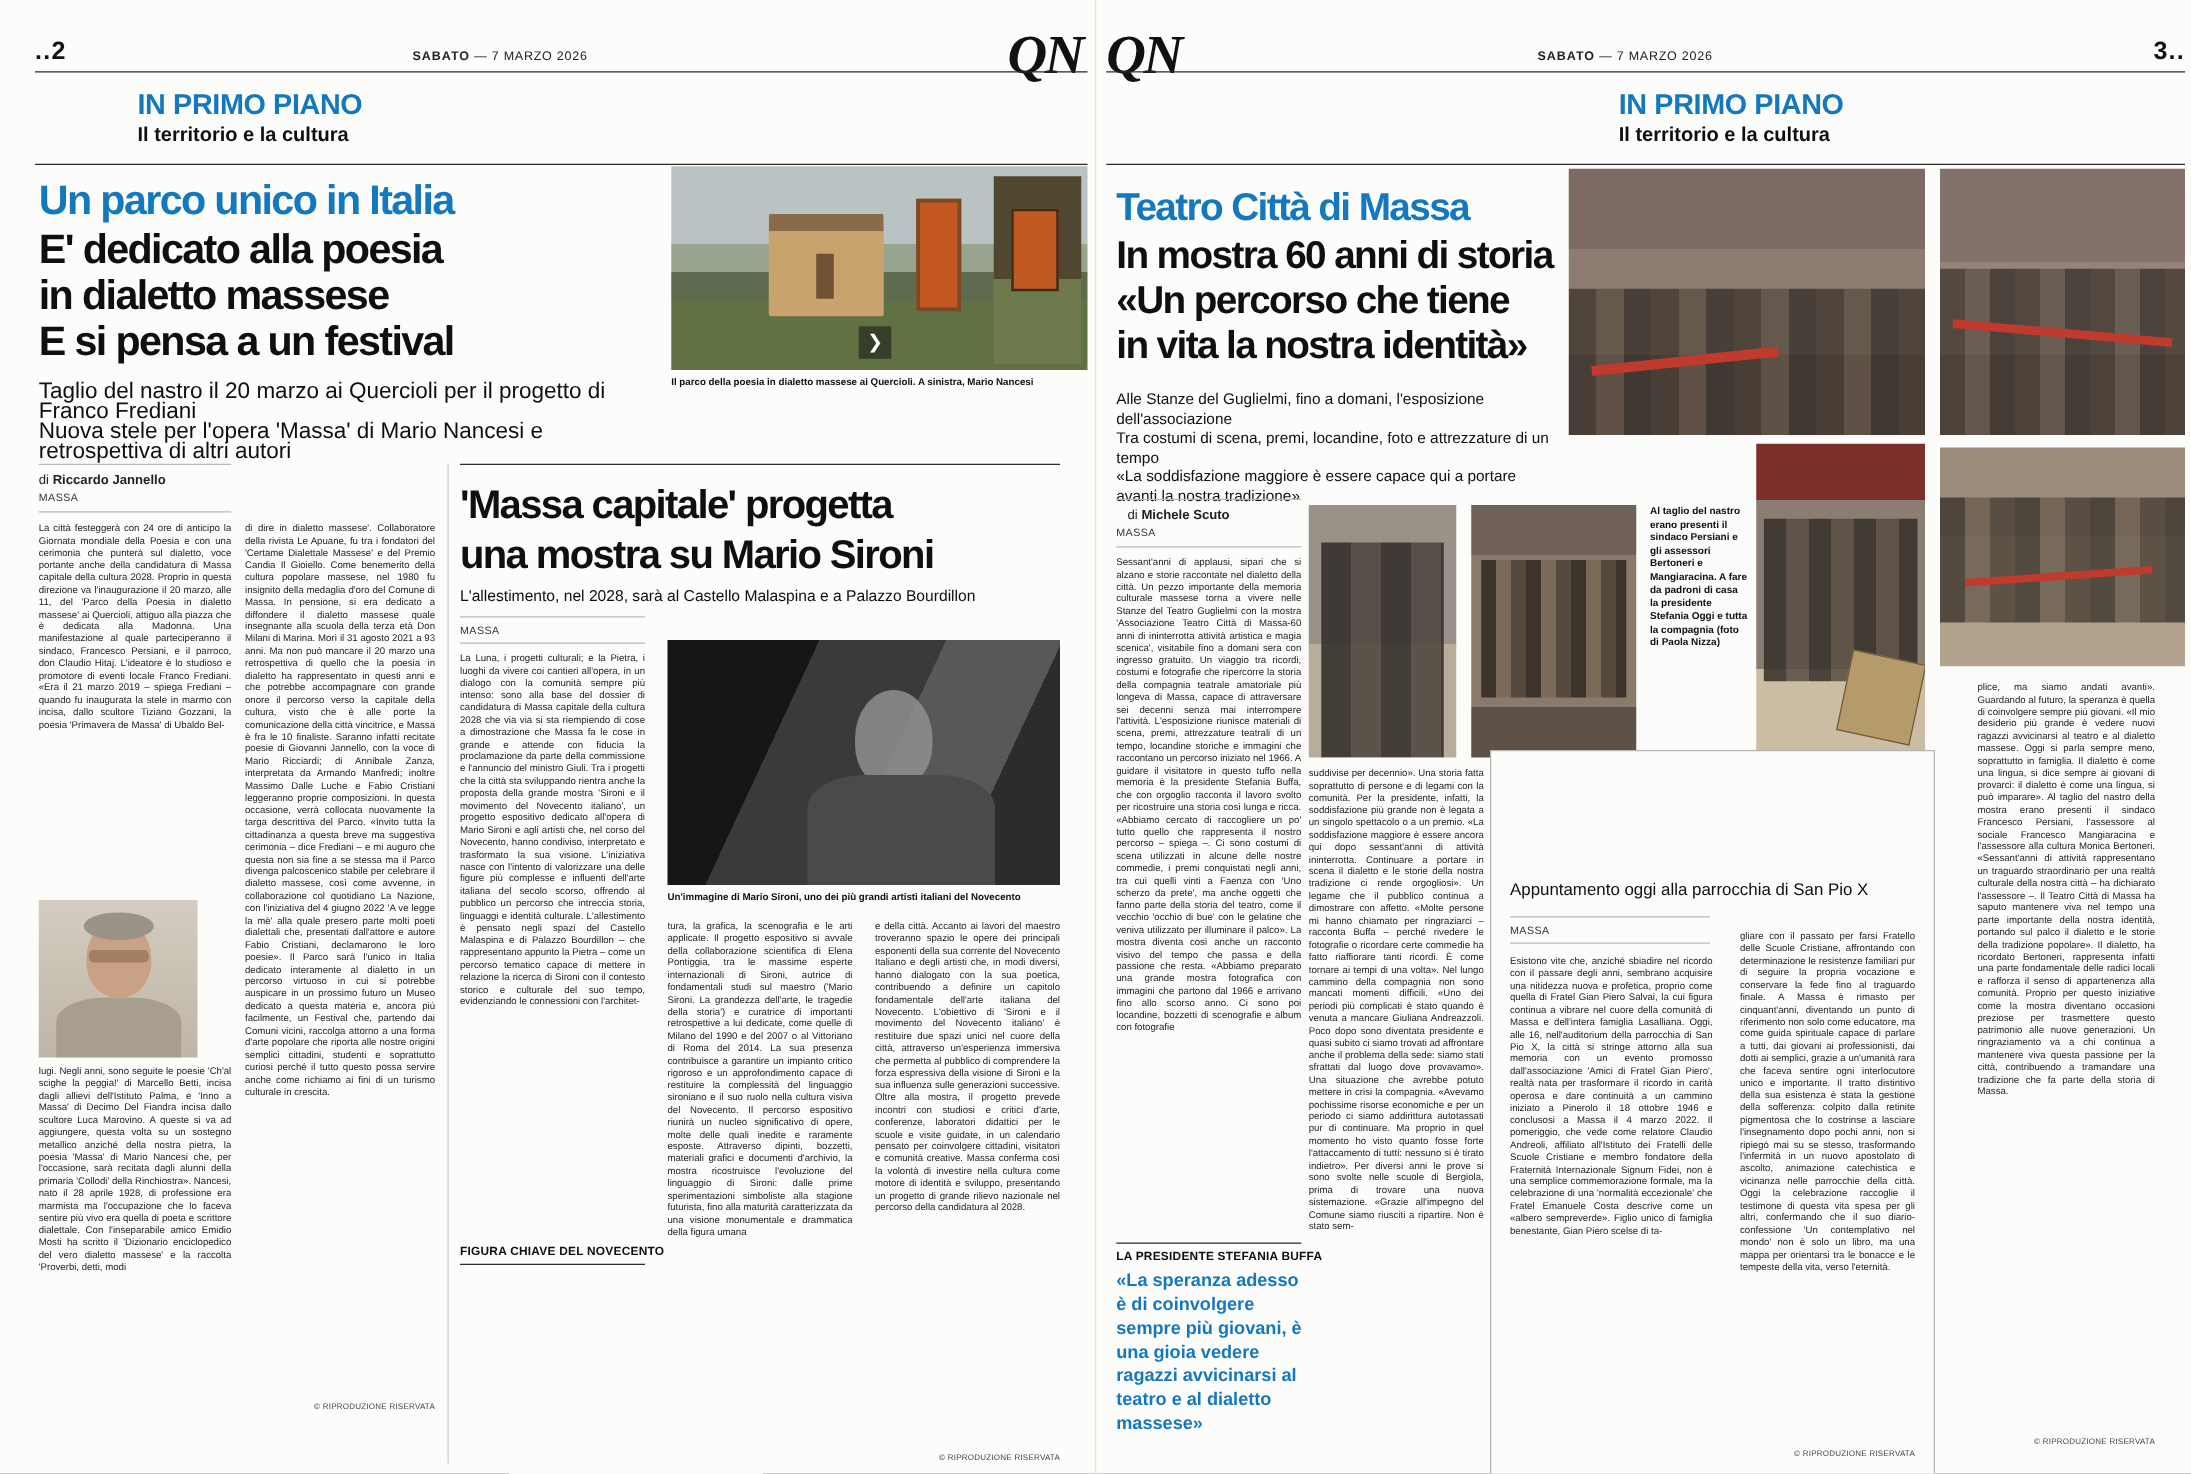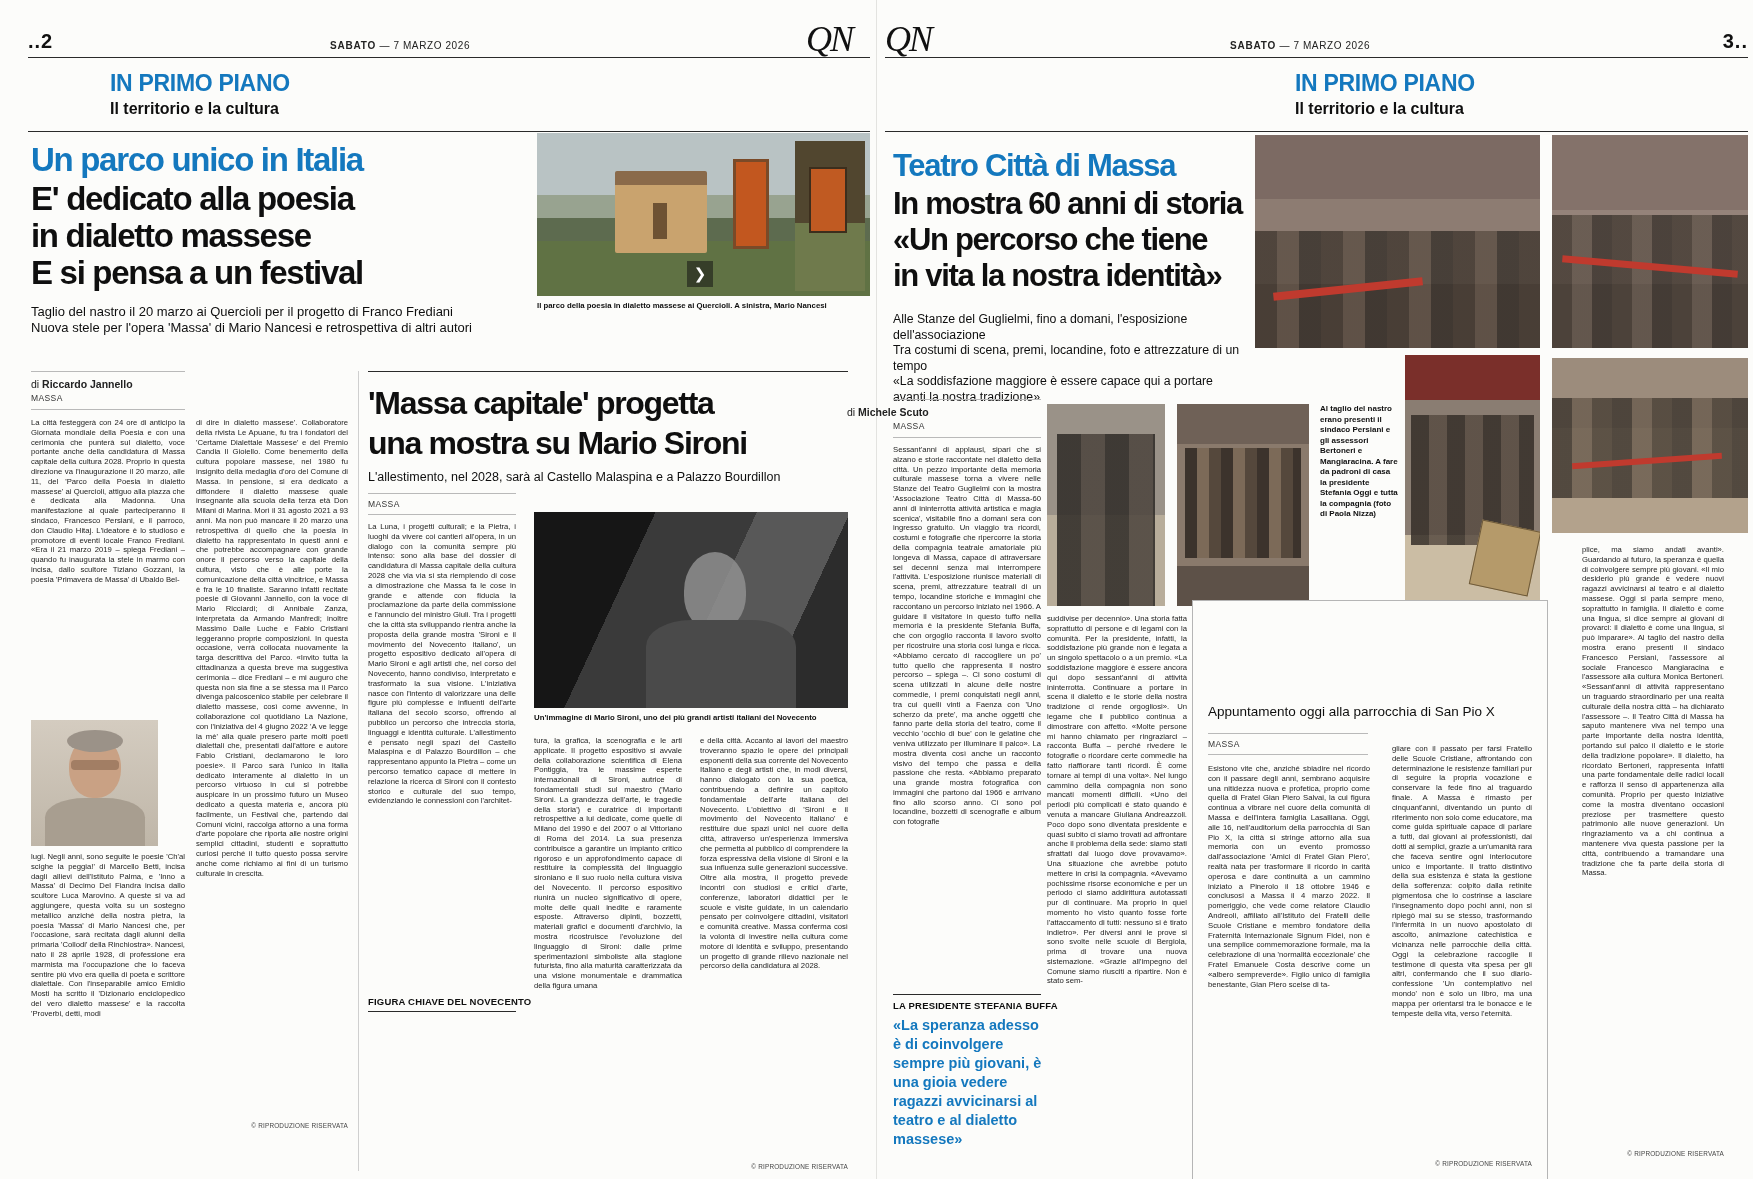--- a/index.html
+++ b/index.html
@@ -6,25 +6,25 @@
   #paper{position:relative;width:1753px;height:1179px;background:#fcfcfa;overflow:hidden;
          font-family:"Liberation Sans",sans-serif;color:#111;}
   .abs{position:absolute;}
   .rule-thin{background:#2a2a2a;height:1px;}
   .rule-gray{background:#b9b9b9;height:1px;}
   .vrule{background:#cfcfcf;width:1px;}
   .gutter{background:#e3e3e0;width:1px;}
   .pagenum{font-size:20px;font-weight:700;letter-spacing:1px;}
   .dateline-top{font-size:10px;letter-spacing:.6px;text-align:center;color:#222;}
   .dateline-top b{letter-spacing:.8px;}
-  .qn-logo{font-family:"Liberation Serif",serif;font-style:italic;font-weight:400;font-size:36px;letter-spacing:-2px;}
+  .qn-logo{font-family:"Liberation Serif",serif;font-style:italic;font-weight:700;font-size:44px;letter-spacing:-2px;}
   .kicker{font-size:23px;font-weight:700;letter-spacing:-.3px;}
   .kicker-sub{font-size:16px;font-weight:700;color:#0f0f0f;}
   .hl{font-weight:700;letter-spacing:-1.3px;color:#0f0f0f;white-space:pre-line;}
-  .standfirst{font-size:13px;line-height:16px;color:#0f0f0f;white-space:pre-line;}
+  .standfirst{font-size:18px;line-height:16px;color:#0f0f0f;white-space:pre-line;}
   .byline{font-size:10.5px;color:#222;}
   .byline b{font-size:10.5px;}
   .dl{font-size:8.5px;letter-spacing:.4px;color:#333;}
   .body-col{font-size:7.7px;line-height:9.8px;text-align:justify;color:#1c1c1c;overflow:hidden;hyphens:auto;}
   .cap{font-size:7.8px;font-weight:700;color:#0f0f0f;line-height:10px;}
   .capcol{font-size:8px;font-weight:700;color:#0f0f0f;line-height:10.5px;}
   .boxlabel{font-size:9.5px;font-weight:700;letter-spacing:.2px;color:#0f0f0f;}
   .bluequote{font-weight:700;line-height:19px;font-size:15px;}
   .copy{font-size:6.4px;color:#444;text-align:right;letter-spacing:.2px;}
   .photo{overflow:hidden;}
@@ -135,21 +135,21 @@
 
   <div class="abs hl" style="left:893px;top:148px;font-size:31px;line-height:36px;color:#1478be;">Teatro Città di Massa</div>
   <div class="abs hl" style="left:893px;top:186px;font-size:31px;line-height:36px;">In mostra 60 anni di storia
 «Un percorso che tiene
 in vita la nostra identità»</div>
   <div class="abs standfirst" style="left:893px;top:312px;width:355px;font-size:12.3px;line-height:15.5px;">Alle Stanze del Guglielmi, fino a domani, l'esposizione dell'associazione
 Tra costumi di scena, premi, locandine, foto e attrezzature di un tempo
 «La soddisfazione maggiore è essere capace qui a portare avanti la nostra tradizione»</div>
 
   <div class="abs rule-gray" style="left:893px;top:399px;width:148px;"></div>
-  <div class="abs byline" style="left:847px;top:406px;">
+  <div class="abs byline" style="left:902px;top:406px;">
     <span>di</span> <b>Michele Scuto</b>
   </div>
   <div class="abs dl" style="left:893px;top:421px;">MASSA</div>
   <div class="abs rule-gray" style="left:893px;top:437px;width:148px;"></div>
 
   <div class="abs body-col" style="left:893px;top:445px;width:148px;height:540px;">Sessant'anni di applausi, sipari che si alzano e storie raccontate nel dialetto della città. Un pezzo importante della memoria culturale massese torna a vivere nelle Stanze del Teatro Guglielmi con la mostra 'Associazione Teatro Città di Massa-60 anni di ininterrotta attività artistica e magia scenica', visitabile fino a domani sera con ingresso gratuito. Un viaggio tra ricordi, costumi e fotografie che ripercorre la storia della compagnia teatrale amatoriale più longeva di Massa, capace di attraversare sei decenni senza mai interrompere l'attività. L'esposizione riunisce materiali di scena, premi, attrezzature teatrali di un tempo, locandine storiche e immagini che raccontano un percorso iniziato nel 1966. A guidare il visitatore in questo tuffo nella memoria è la presidente Stefania Buffa, che con orgoglio racconta il lavoro svolto per ricostruire una storia così lunga e ricca. «Abbiamo cercato di raccogliere un po' tutto quello che rappresenta il nostro percorso – spiega –. Ci sono costumi di scena utilizzati in alcune delle nostre commedie, i premi conquistati negli anni, tra cui quelli vinti a Faenza con 'Uno scherzo da prete', ma anche oggetti che fanno parte della storia del teatro, come il vecchio 'occhio di bue' con le gelatine che veniva utilizzato per illuminare il palco». La mostra diventa così anche un racconto visivo del tempo che passa e della passione che resta. «Abbiamo preparato una grande mostra fotografica con immagini che partono dal 1966 e arrivano fino allo scorso anno. Ci sono poi locandine, bozzetti di scenografie e album con fotografie</div>
 
   <div class="abs rule-thin" style="left:893px;top:994px;width:148px;"></div>
   <div class="abs boxlabel" style="left:893px;top:1000px;">LA PRESIDENTE STEFANIA BUFFA</div>
   <div class="abs bluequote" style="left:893px;top:1016px;width:150px;color:#1478be;font-size:14.5px;">«La speranza adesso è di coinvolgere sempre più giovani, è una gioia vedere ragazzi avvicinarsi al teatro e al dialetto massese»</div>

